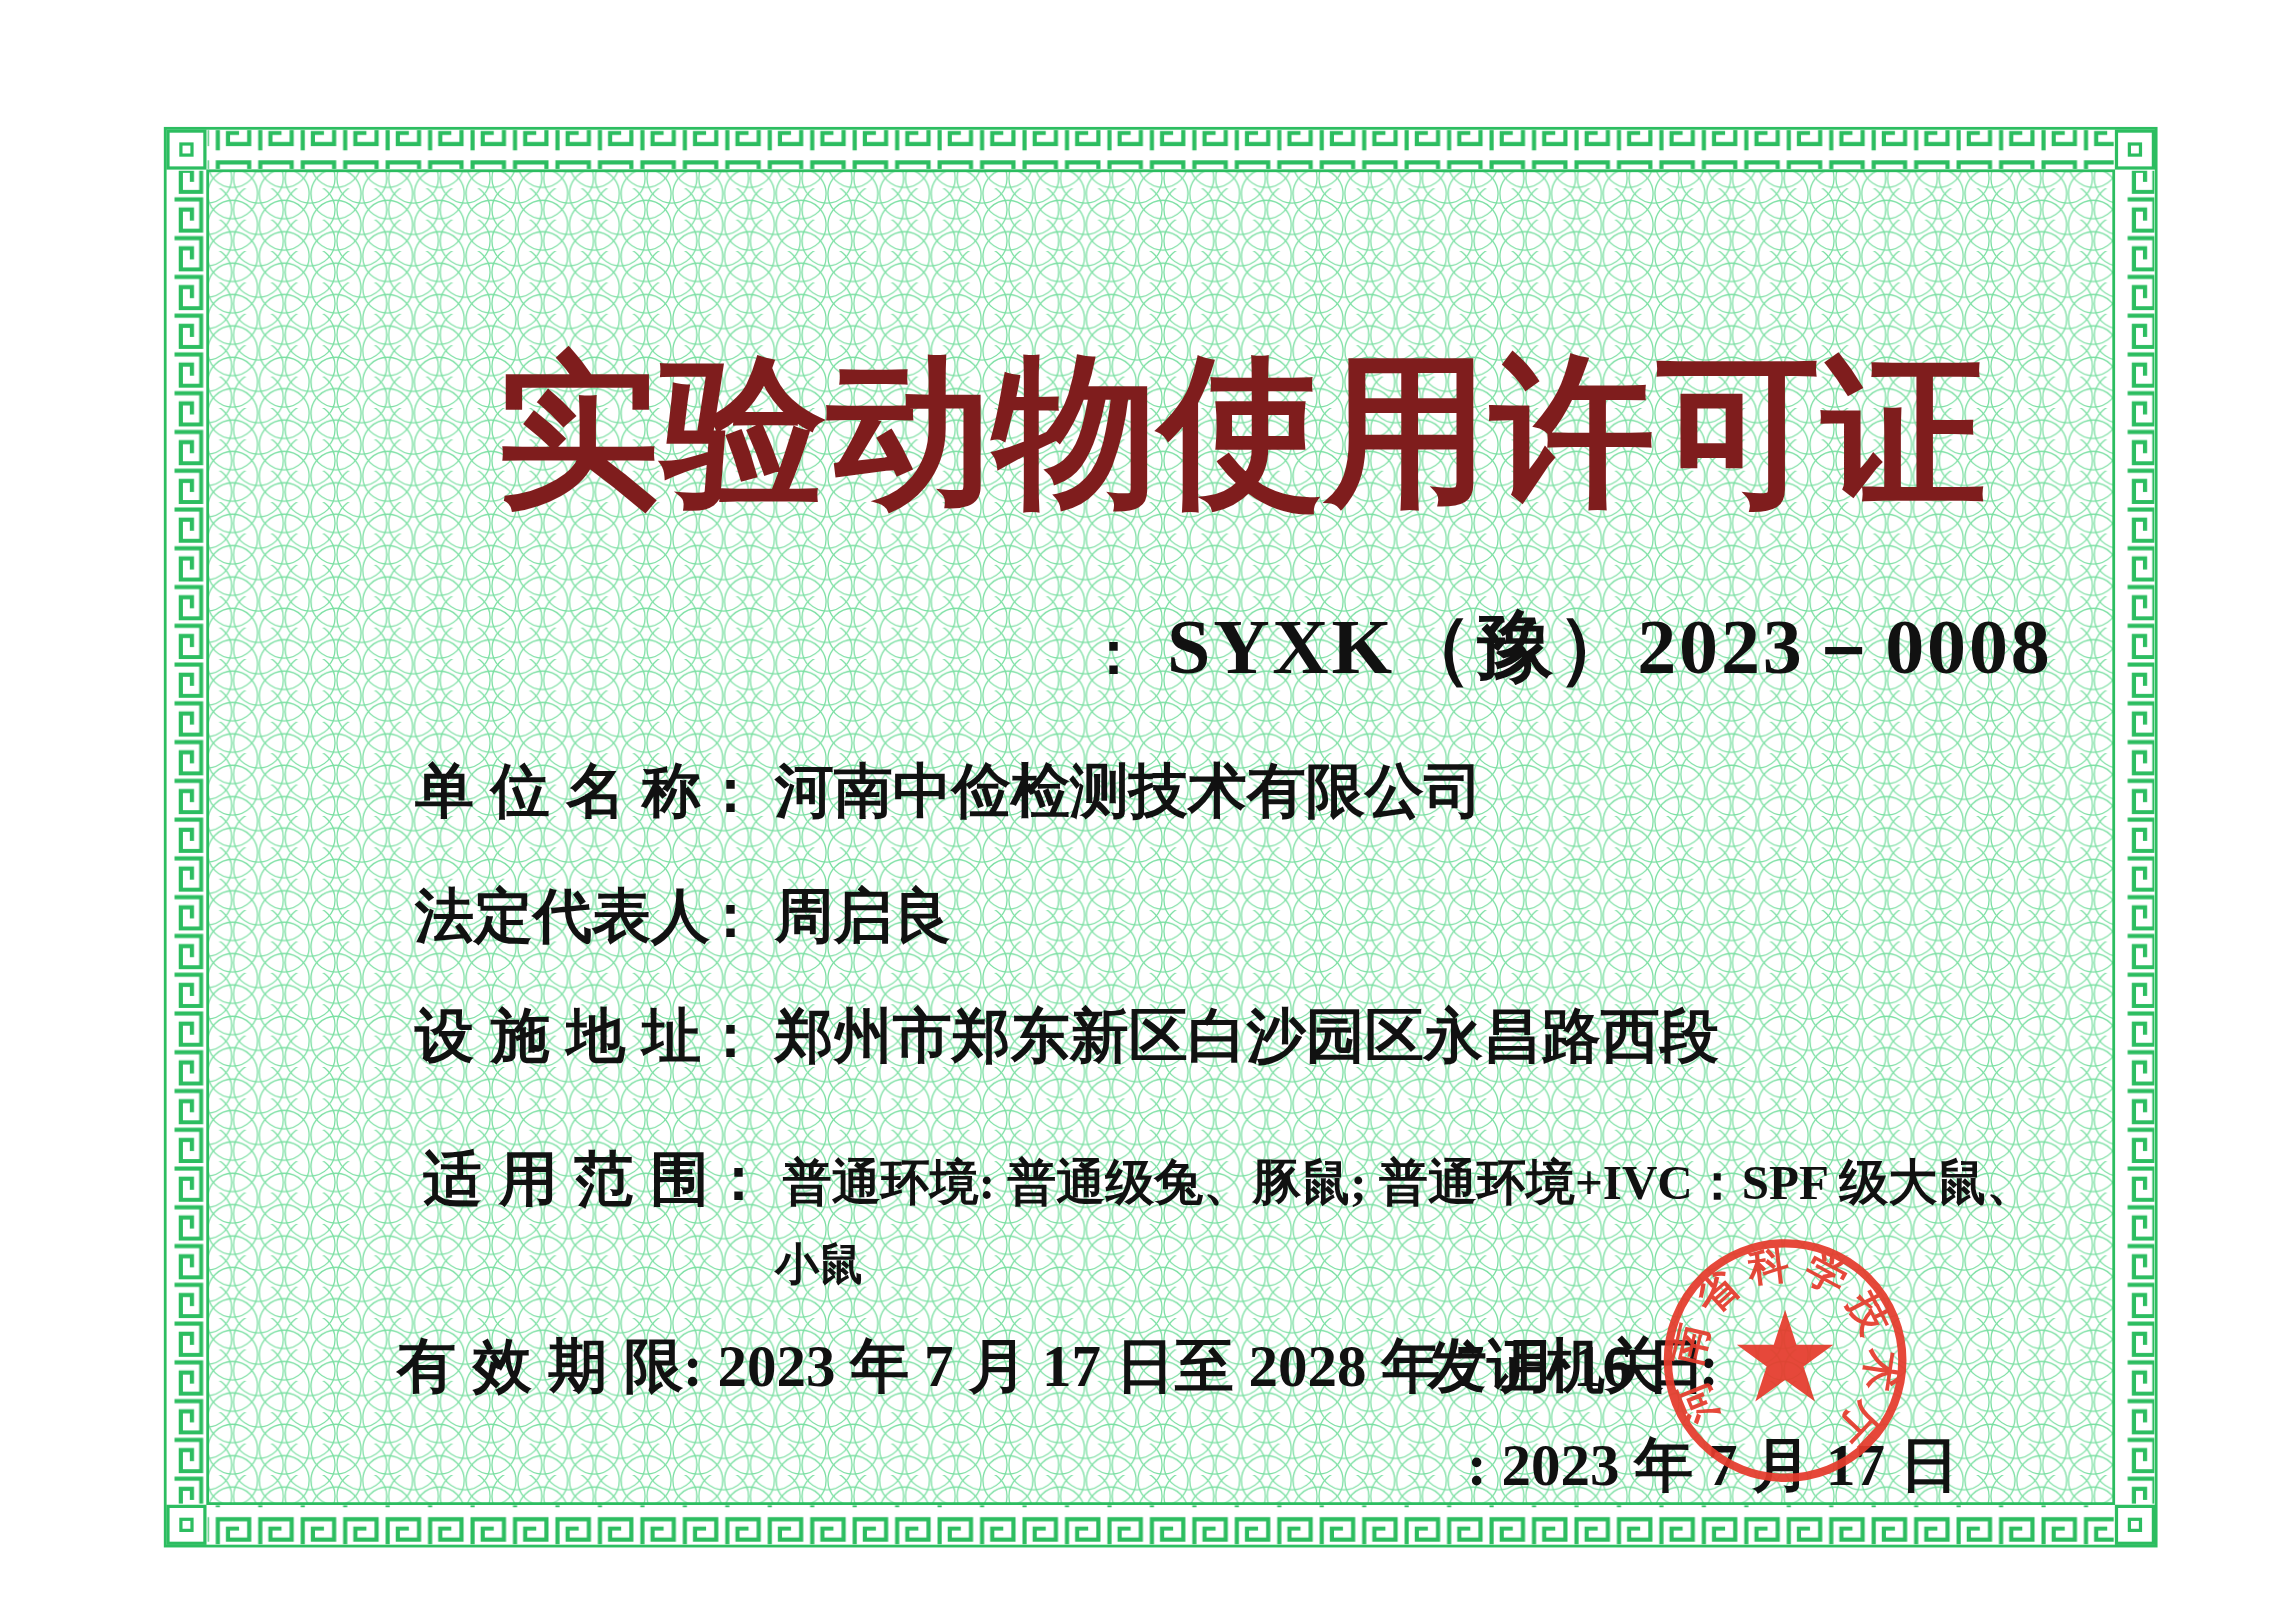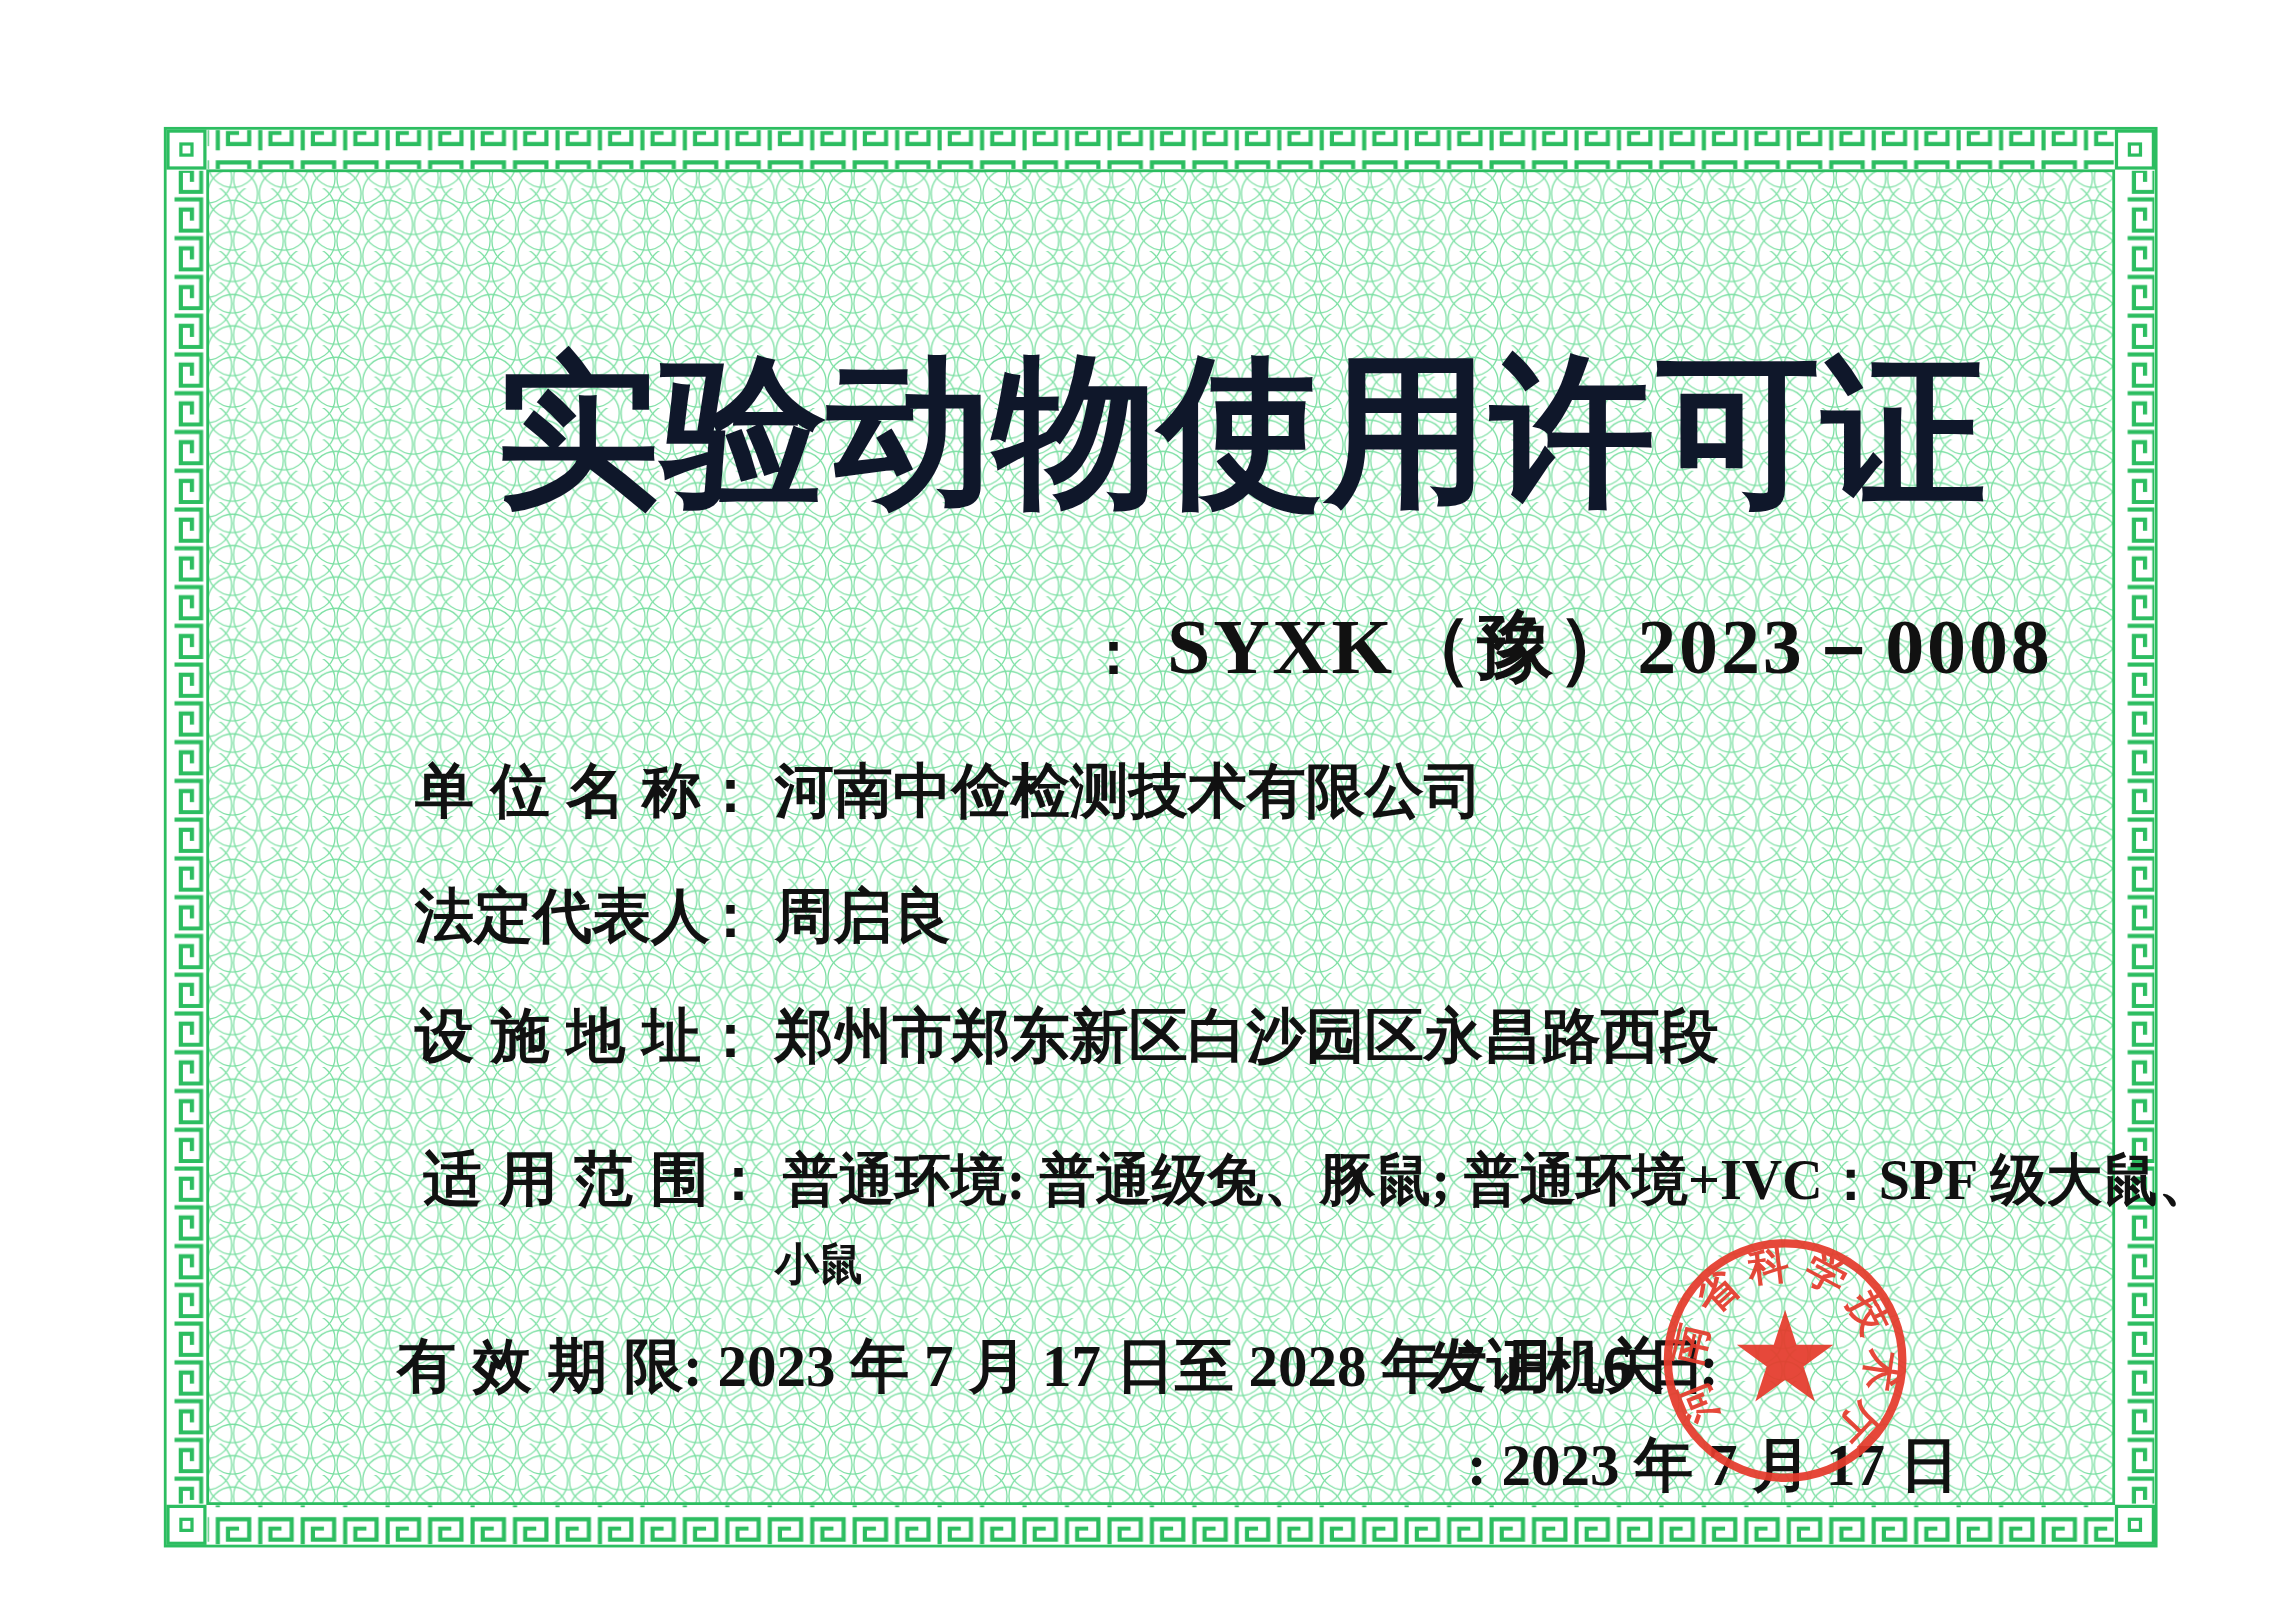--- a/index.html
+++ b/index.html
@@ -15,21 +15,21 @@
   .seal-svg{opacity:.93;}
   .title{
     position:absolute;
     left:208px;top:340px;width:2068px;
     text-align:center;
     font-family:"DejaVu Sans","Liberation Sans",sans-serif;
     font-weight:bold;
     font-size:164px;
     line-height:1.12;
     letter-spacing:1.8px;
-    color:#0f172a;
+    color:#7f1d1d;
     white-space:nowrap;
   }
   .row{
     position:absolute;
     display:flex;
     align-items:baseline;
     white-space:nowrap;
     font-weight:bold;
     font-size:59px;
   }
@@ -122,21 +122,21 @@
 
   <div class="row" style="left:415px;top:997px;">
     <span class="flabel">设施地址</span>
       <span class="colon">：</span>
     <span class="fvalue">郑州市郑东新区白沙园区永昌路西段</span>
   </div>
 
   <div class="row" style="left:415px;top:1140px;margin-left:8px;">
     <span class="flabel">适用范围</span>
       <span class="colon">：</span>
-    <span class="fvalue" style="font-size:56px;">普通环境: 普通级兔、豚鼠; 普通环境+IVC：SPF 级大鼠、</span>
+    <span class="fvalue" style="font-size:49px;">普通环境: 普通级兔、豚鼠; 普通环境+IVC：SPF 级大鼠、</span>
   </div>
   <div class="scope-line2">小鼠</div>
 
   <div class="row" style="left:397px;top:1327px;">
     <span class="flabel">有效期限</span>
       <span class="colon">:</span>
     <span class="fvalue">2023 年 7 月 17 日至 2028 年 7 月 16 日</span>
   </div>
 
   <div class="row" style="left:1428px;top:1327px;gap:35px;">

